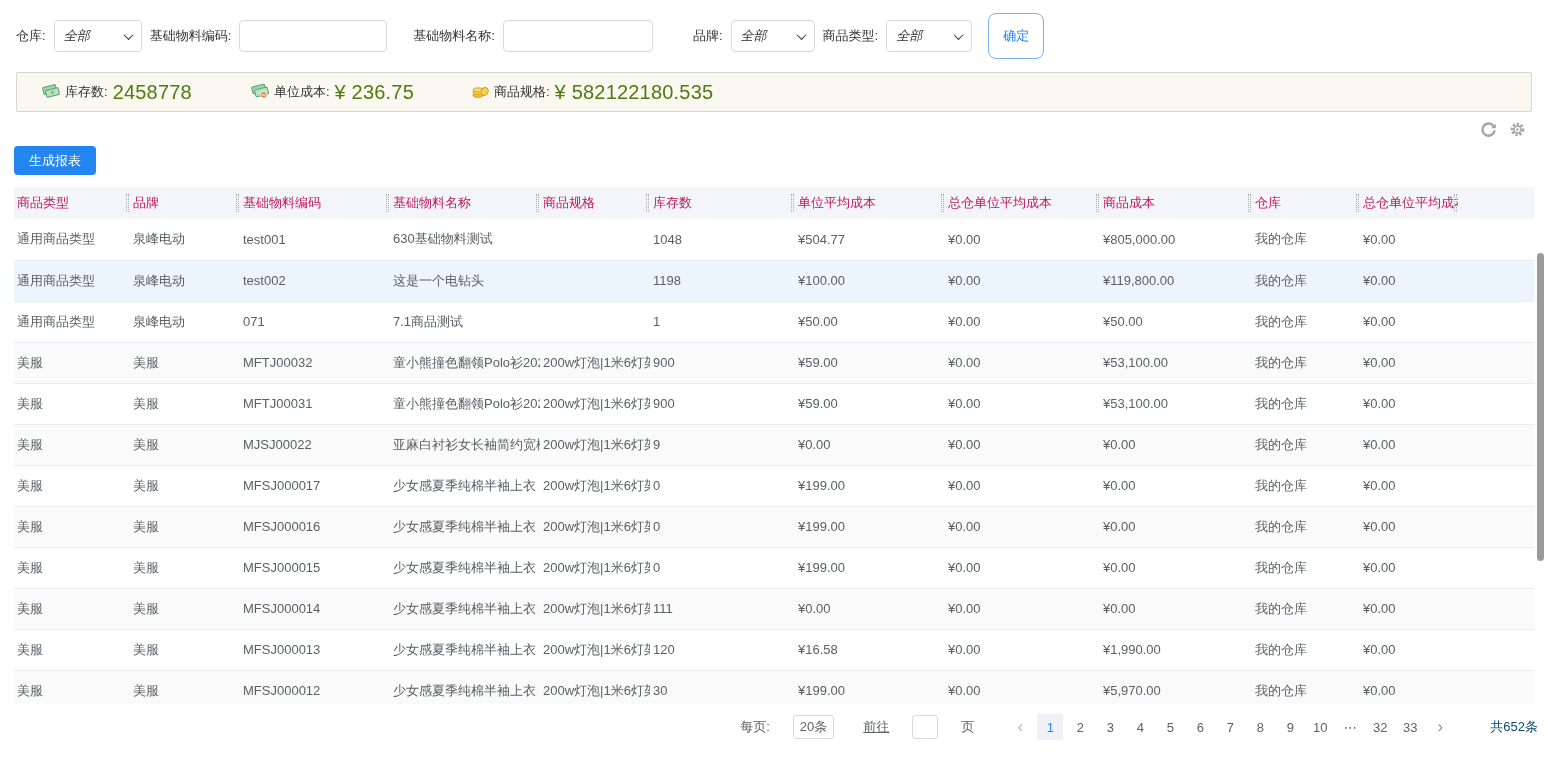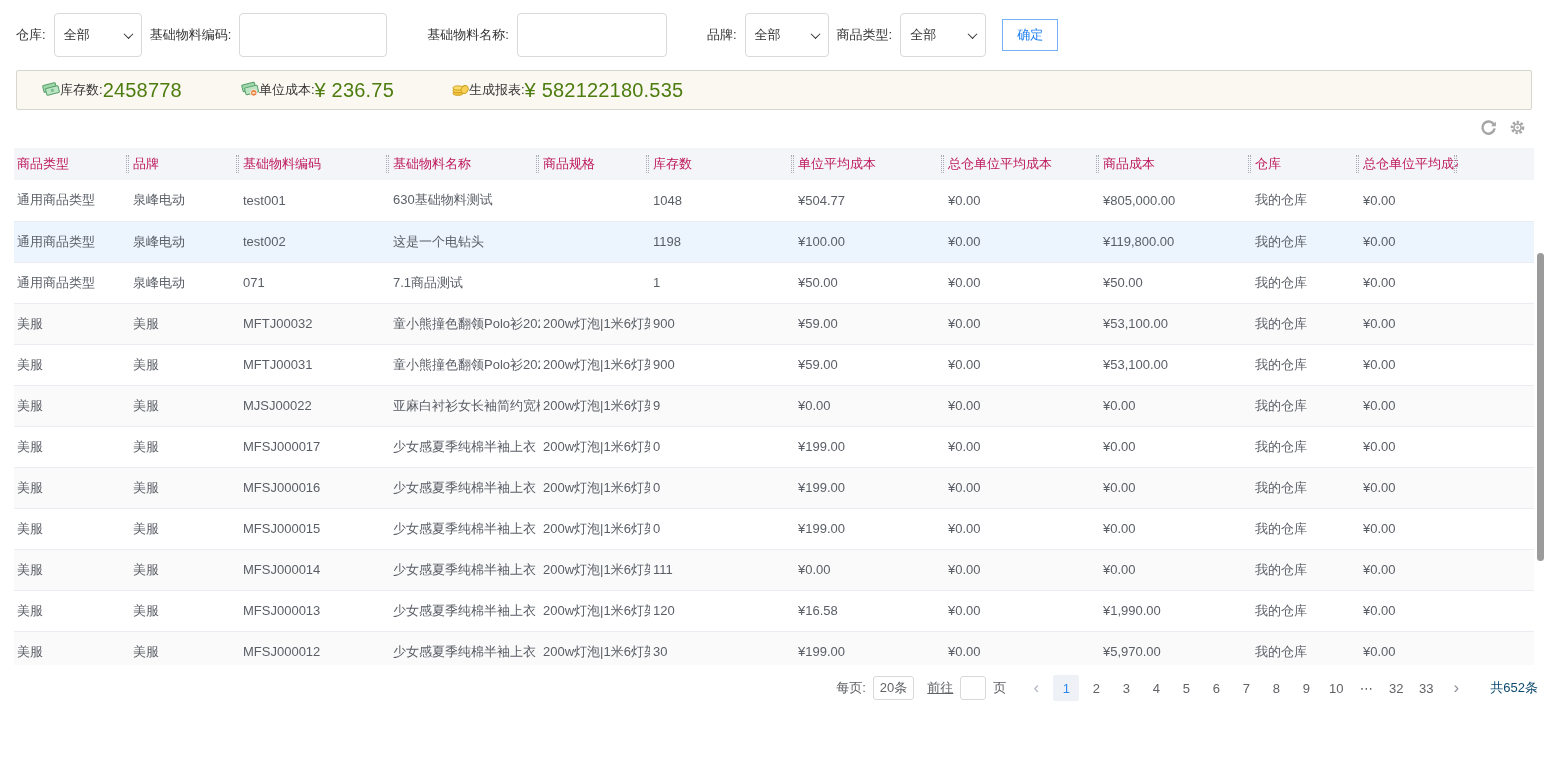--- a/index.html
+++ b/index.html
@@ -8,29 +8,29 @@
   .page { position:relative; width:1548px; height:775px; overflow:hidden; background:#fff; }
 
   
   .title-row { display:flex; align-items:baseline; padding:16px 0 0 23px; }
   .page-title { font-size:15px; font-weight:bold; color:#1f1f1f; }
   .count-note { font-size:13px; color:#8c8c8c; margin-left:5px; }
 
   
   .filter-row { display:flex; align-items:center; padding:13px 0 0 16px; gap:8px; }
   .f-label { color:#333; white-space:nowrap; }
-  .ctl { height:44px; border:1px solid #d9d9d9; border-radius:4px; background:#fff; }
+  .ctl { height:32px; border:1px solid #d9d9d9; border-radius:4px; background:#fff;font-style:italic; }
   .select { display:inline-flex; align-items:center; justify-content:space-between; width:88px; padding:0 9px; cursor:pointer; }
   .chev { width:7px; height:7px; border-right:1.6px solid #333; border-bottom:1.6px solid #333; transform:rotate(45deg) translate(-1px,-1px); }
   .tinput { width:148px; padding:0 8px; outline:none; font-size:13px; font-family:inherit; }
-  .btn-confirm { height:32px; width:56px; margin-left:8px; border:1px solid #74b2f5; border-radius:0; background:#fff; color:#1f7ff0; font-size:13px; font-family:inherit; cursor:pointer; }
+  .btn-confirm { height:46px; width:56px; margin-left:8px; border:1px solid #74b2f5; border-radius:8px; background:#fff; color:#1f7ff0; font-size:13px; font-family:inherit; cursor:pointer; }
 
   
   .summary-bar { margin:13px 16px 0 16px; height:40px; background:#fbf8f1; border:1px solid #d6d6d0; border-radius:2px; display:flex; align-items:center; padding-left:24px; gap:58px; }
-  .sum-item { display:flex; align-items:center; }
+  .sum-item { display:flex; align-items:center; gap:5px; }
   .sum-label { font-size:13px; color:#333; }
   .sum-value { font-size:20px; color:#4d7c0f; letter-spacing:0.2px; }
 
   
   .tools-row { display:flex; justify-content:flex-end; align-items:center; gap:12px; padding:8px 22px 0 0; height:26px; }
   .tool-btn { cursor:pointer; display:inline-flex; }
 
   
   .report-row { padding:8px 0 0 14px; }
   .btn-report { height:29px; padding:0 15px; background:#2285f0; color:#fff; border:none; border-radius:4px; font-size:13px; font-family:inherit; cursor:pointer; }
@@ -42,21 +42,21 @@
   thead th .sep { position:absolute; right:1px; top:7px; bottom:7px; width:3px; border-left:1px dotted #a7acb8; border-right:1px dotted #a7acb8; }
   tbody td { height:41px; border-bottom:1px solid #e9edf2; color:#5a5e66; font-size:13px; padding:0 8px 0 3px; overflow:hidden; white-space:nowrap; }
   tbody tr.even td { background:#fafafa; }
   tbody tr.hl td { background:#ecf5fd; }
   tbody tr { cursor:default; }
 
   
   .vscroll-thumb { position:absolute; right:4px; top:253px; width:7px; height:308px; background:#9b9b9b; border-radius:4px; cursor:pointer; }
 
   
-  .pager-row { display:flex; justify-content:flex-end; align-items:center; gap:7px; padding:10px 10px 0 0; color:#606266; font-size:13px; }
+  .pager-row { display:flex; justify-content:flex-end; align-items:center; gap:23px; padding:10px 10px 0 0; color:#606266; font-size:13px; }
   .perpage-box { min-width:40px; height:24px; border:1px solid #d9d9d9; border-radius:3px; display:inline-flex; align-items:center; justify-content:center; padding:0 6px; color:#606266; cursor:pointer; }
   .goto-input { width:26px; height:24px; border:1px solid #d9d9d9; border-radius:3px; outline:none; text-align:center; font-family:inherit; font-size:13px; }
   .pager { display:flex; align-items:center; gap:4px; margin-left:10px; }
   .pg { min-width:26px; height:26px; display:inline-flex; align-items:center; justify-content:center; color:#606266; cursor:pointer; border-radius:2px; padding:0 4px; }
   .pg.active { color:#2b87f3; background:#eef2f6; }
   .pg-arrow { color:#aeb4bf; font-size:17px; }
   .pg-arrow.next { color:#8b909a; }
   .total-note { margin-left:14px; color:#0c4a6e; }
 </style>
 </head>
@@ -68,21 +68,21 @@
   <div class="filter-row">
     <span class="f-label">仓库:</span>
     <span class="ctl select">
       <span>全部</span>
       <span class="chev"></span>
     </span>
 
     <span class="f-label">基础物料编码:</span>
     <input class="ctl tinput" value="" style="">
 
-    <span class="f-label" style="margin-left:32px;">基础物料名称:</span>
+    <span class="f-label" style="margin-left:18px;">基础物料名称:</span>
     <input class="ctl tinput" style="width: 150px;" value="">
 
     <span class="f-label" style="margin-left:32px;">品牌:</span>
     <span class="ctl select" style="width:84px;">
       <span>全部</span>
       <span class="chev"></span>
     </span>
 
     <span class="f-label">商品类型:</span>
     <span class="ctl select" style="width:86px;">
@@ -123,41 +123,44 @@
     </div>
     <div class="sum-item">
       <span>
         <svg width="17" height="17" viewBox="0 0 17 17">
           <ellipse cx="6" cy="13.2" rx="5" ry="2.1" fill="#f4c343" stroke="#c89a16" stroke-width="0.9"></ellipse>
           <ellipse cx="6" cy="10.6" rx="5" ry="2.1" fill="#f8d055" stroke="#c89a16" stroke-width="0.9"></ellipse>
           <ellipse cx="6" cy="8" rx="5" ry="2.1" fill="#fbdc6b" stroke="#c89a16" stroke-width="0.9"></ellipse>
           <ellipse cx="12.6" cy="9.5" rx="3.4" ry="4.2" transform="rotate(28 12.6 9.5)" fill="#f8d055" stroke="#c89a16" stroke-width="0.9"></ellipse>
         </svg>
       </span>
-      <span class="sum-label">生成报表:</span>
+      <span class="sum-label">商品规格:</span>
         <span class="sum-value">¥ 582122180.535</span>
     </div>
   </div>
 
   <div class="tools-row">
     <span class="tool-btn">
       <svg width="17" height="17" viewBox="0 0 17 17">
         <path d="M13.9 5.6 A6.1 6.1 0 1 0 14.6 9.4" fill="none" stroke="#a5a5a5" stroke-width="2.4"></path>
         <path d="M15.9 2.4 L15.9 7.2 L11.1 7.2 Z" fill="#a5a5a5"></path>
       </svg>
     </span>
     <span class="tool-btn">
       <svg width="17" height="17" viewBox="0 0 17 17">
         <circle cx="8.5" cy="8.5" r="5.4" fill="none" stroke="#a5a5a5" stroke-width="2.8" stroke-dasharray="2.3 1.7"></circle>
         <circle cx="8.5" cy="8.5" r="3.5" fill="none" stroke="#a5a5a5" stroke-width="1.5"></circle>
         <circle cx="8.5" cy="8.5" r="1.2" fill="#a5a5a5"></circle>
       </svg>
     </span>
   </div>
 
+  <div class="report-row">
+    <button class="btn-report">生成报表</button>
+  </div>
 
   <div class="table-viewport">
     <table>
       <colgroup>
           <col style="width: 116px;">
           <col style="width: 110px;">
           <col style="width: 150px;">
           <col style="width: 150px;">
           <col style="width: 110px;">
           <col style="width: 145px;">

